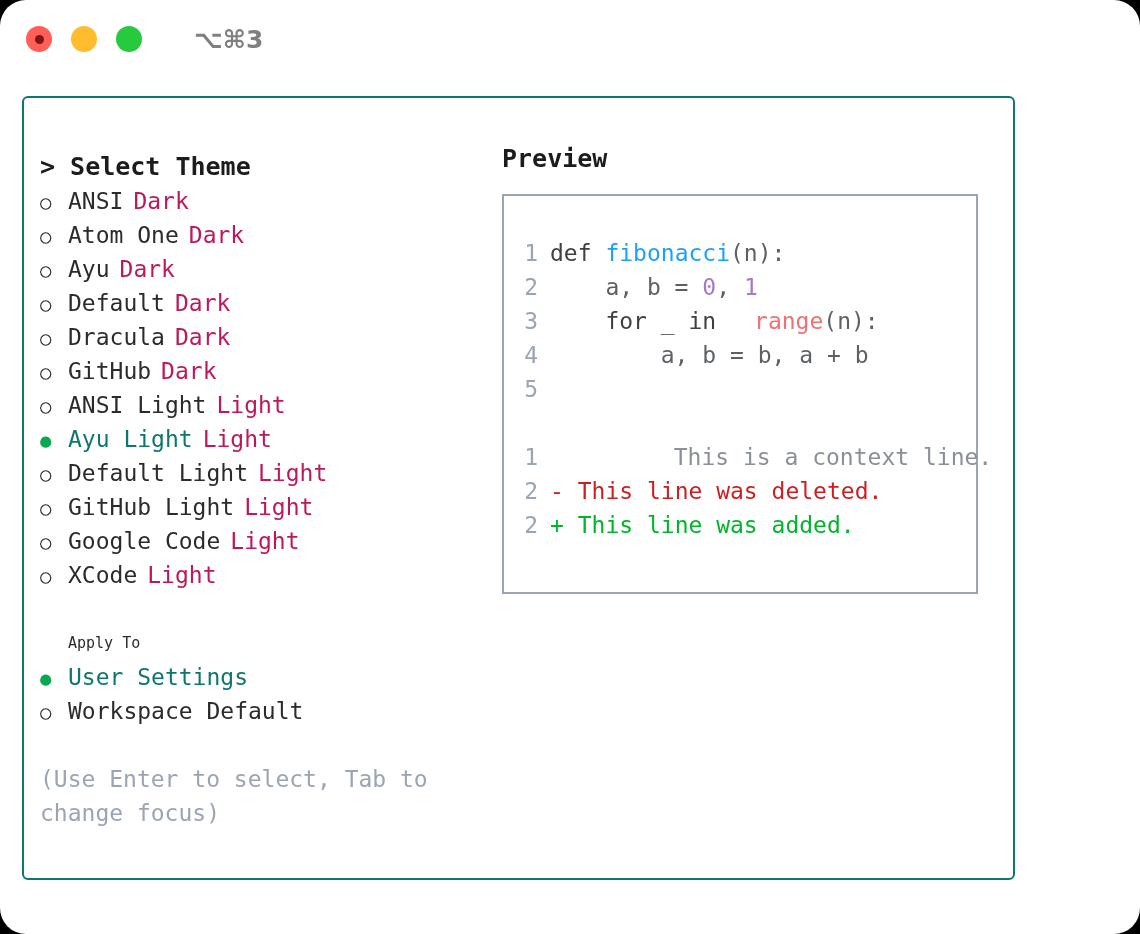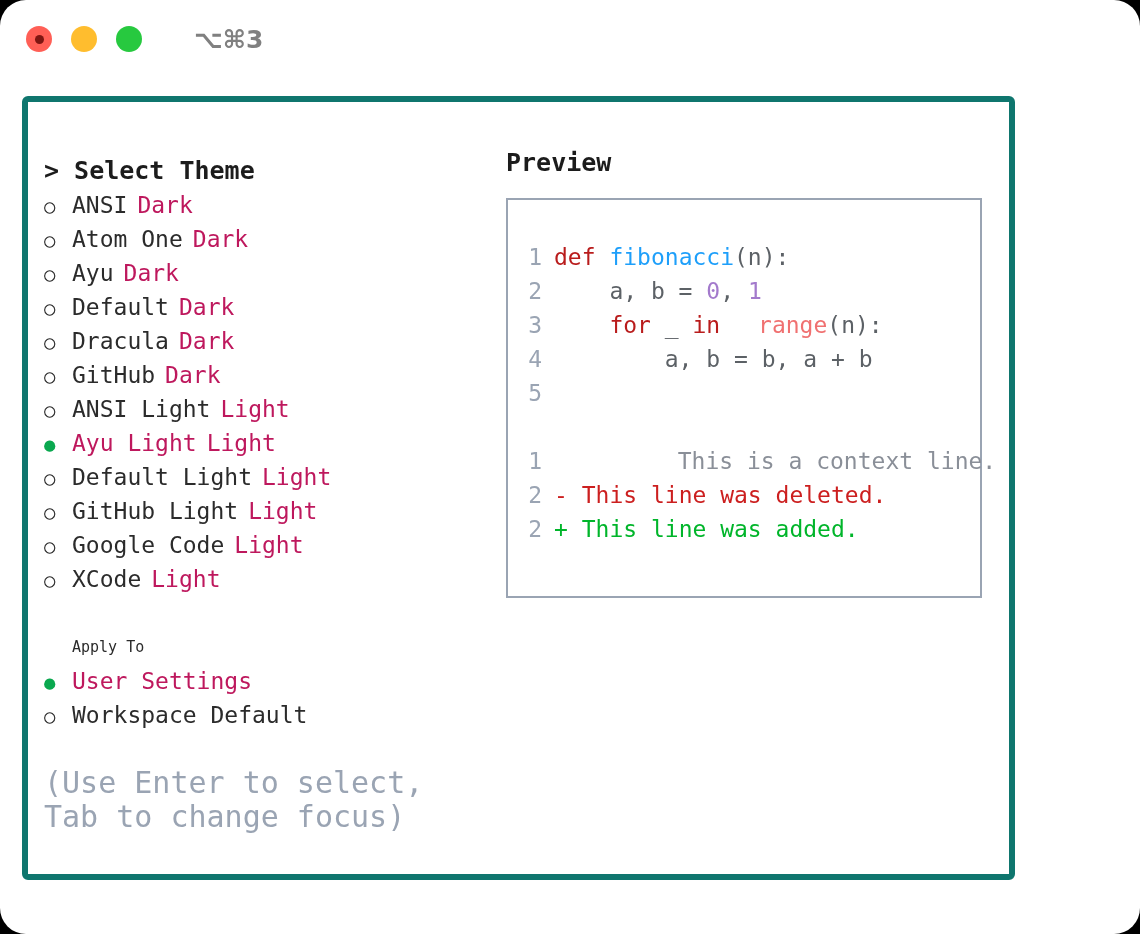--- a/index.html
+++ b/index.html
@@ -69,21 +69,21 @@
     line-height: 1;
   }
 
   
   .panel {
     position: absolute;
     left: 22px;
     top: 96px;
     width: 993px;
     height: 784px;
-    border: 6px solid #0f766e;
+    border: 2px solid #0f766e;
     border-radius: 6px;
     box-sizing: border-box;
     background: #ffffff;
   }
 
   
   .left-col {
     position: absolute;
     left: 16px;
     top: 52px;
@@ -121,41 +121,41 @@
     color: #2b2b2b;
   }
   .marker {
     width: 28px;
     flex: 0 0 28px;
     font-size: 19px;
     color: #2b2b2b;
     line-height: 34px;
   }
   .opt.selected .marker { color: #0aa84f; }
-  .opt.selected .opt-label { color: #be185d; text-align: center; }
+  .opt.selected .opt-label { color: #0f766e; text-align: center; }
   .opt-label { color: #2b2b2b; }
   .opt-tag {
     color: #be185d;
     margin-left: 10px;
   }
 
   .apply-heading {
     height: 34px;
     line-height: 34px;
     font-size: 15px;
     color: #2b2b2b;
     padding-left: 28px;
     white-space: pre;
     font-family: "DejaVu Sans Mono", monospace;
   }
   .spacer-block { height: 34px; }
 
   .hint {
     margin-top: 34px;
-    font-size: 30px;
+    font-size: 23px;
     color: #9aa4b3;
     line-height: 34px;
     width: 400px;
     font-family: "DejaVu Sans Mono", monospace;
   }
 
   
   .preview-box {
     margin-top: 18px;
     width: 476px;
@@ -176,21 +176,21 @@
   .lineno {
     width: 46px;
     flex: 0 0 46px;
     text-align: right;
     color: #9aa4b3;
     padding-right: 12px;
     box-sizing: border-box;
   }
   .code-text { color: #5c6166; }
 
-  .tok-kw   { color: #b91c1c; }
+  .tok-kw   { color: #404040; }
   .tok-fn   { color: #1e9ffa; }
   .tok-num  { color: #a37acc; }
   .tok-bi   { color: #f07171; margin-left: 24px; }
   .tok-pl   { color: #5c6166; }
 
   .diff-ctx { color: #8a8f98; margin-left: 48px; }
   .diff-del { color: #cc1f1f; }
   .diff-add { color: #00b52a; }
 
   .gap-line { height: 34px; }

